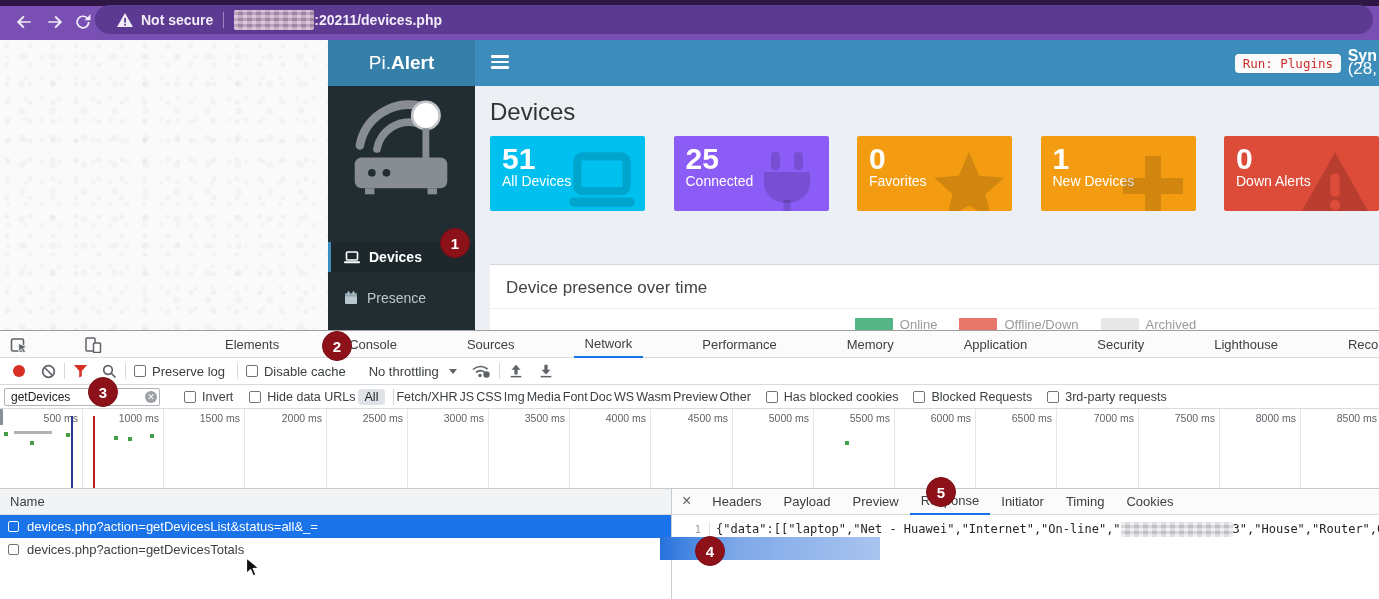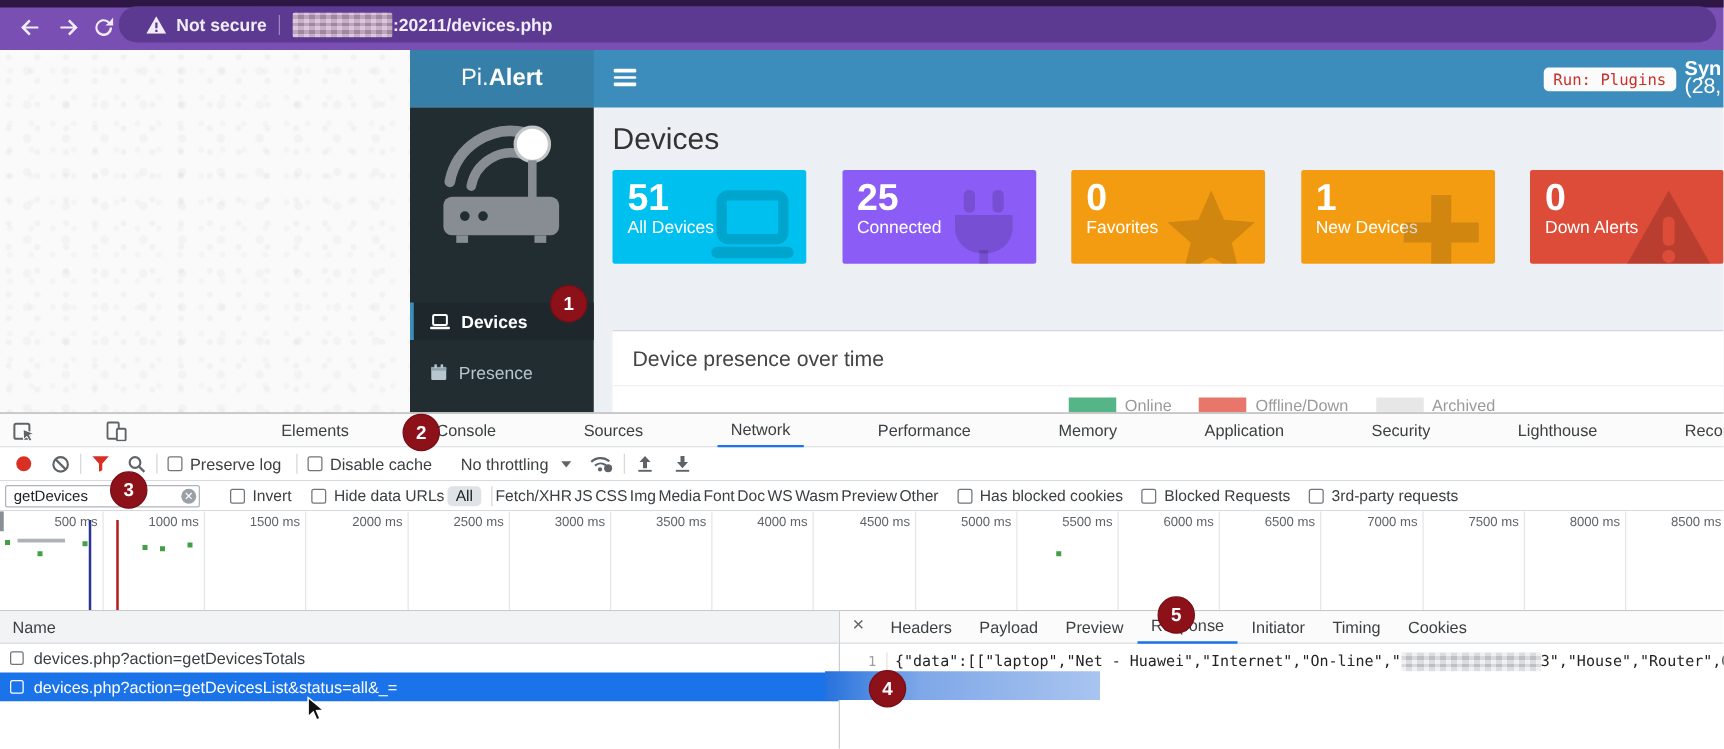--- a/index.html
+++ b/index.html
@@ -451,27 +451,27 @@
       <div class="mark dot" style="left:114px;top:27px"></div>
       <div class="mark dot" style="left:128px;top:28px"></div>
       <div class="mark dot" style="left:150px;top:25px"></div>
       <div class="mark dot" style="left:845px;top:32px"></div>
 
     </div>
 
     <div class="dt-bottom">
       <div class="req-pane">
         <div class="req-header">Name</div>
+        <div class="req-row selected">
+          <span class="cb"></span>
+          <span>devices.php?action=getDevicesList&amp;status=all&amp;_=</span>
+        </div>
         <div class="req-row">
           <span class="cb"></span>
           <span>devices.php?action=getDevicesTotals</span>
-        </div>
-        <div class="req-row selected">
-          <span class="cb"></span>
-          <span>devices.php?action=getDevicesList&amp;status=all&amp;_=</span>
         </div>
       </div>
       <div class="detail-pane">
         <div class="detail-tabs">
           <span class="close-x">×</span>
           <span class="dtab">Headers</span>
           <span class="dtab">Payload</span>
           <span class="dtab">Preview</span>
           <span class="dtab active">Response</span>
           <span class="dtab">Initiator</span>

